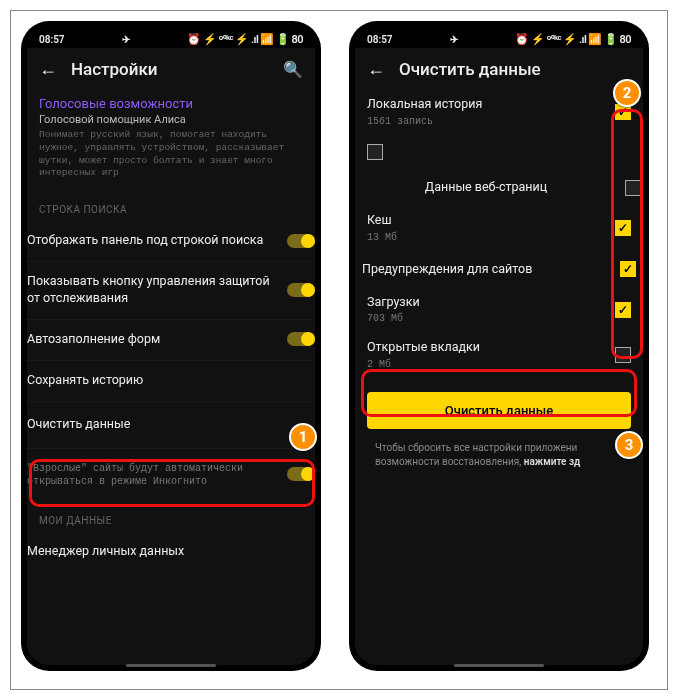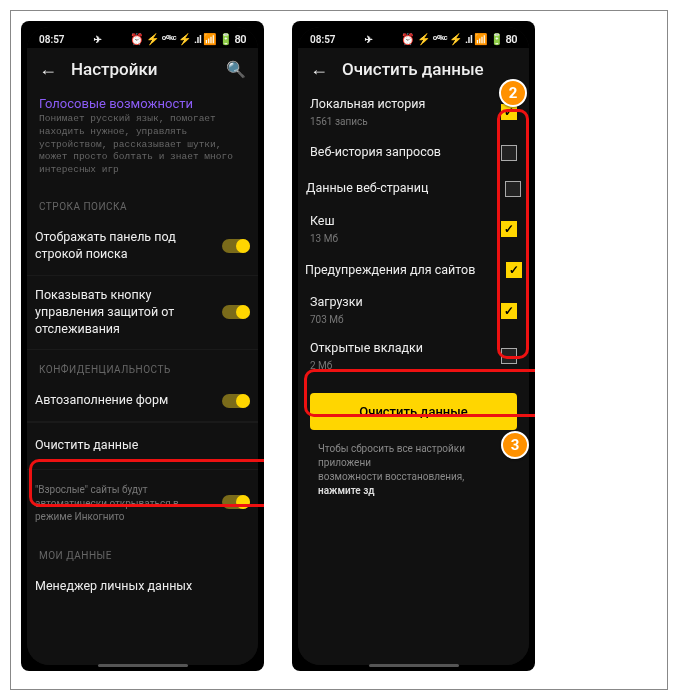--- a/index.html
+++ b/index.html
@@ -14,24 +14,24 @@
     border: 1px solid #888;
     padding: 10px;
     width: 658px;
     height: 680px;
     margin: 10px;
     display: flex;
     gap: 28px;
     background: #fff;
   }
   .phone {
-    width: 243px;
+    width: 300px;
     height: 650px;
     background: #000;
-    border-radius: 8px;
+    border-radius: 28px;
     padding: 6px;
     position: relative;
     overflow: hidden;
   }
   .screen {
     width: 100%;
     height: 100%;
     background: #111;
     border-radius: 22px;
     overflow: hidden;
@@ -64,27 +64,27 @@
   .sec-title {
     font-size: 10px;
     letter-spacing: 0.5px;
     color: #666;
     padding: 14px 12px 6px;
     text-transform: uppercase;
   }
   .row {
     display: flex;
     align-items: center;
-    padding: 11px 8px;
+    padding: 11px 0;
     font-size: 12.5px;
     border-bottom: 1px solid rgba(255,255,255,0.0);
     gap: 10px;
   }
   .row .label { flex:1; line-height:1.35; }
-  .row .sub { color:#777; font-size:10px; margin-top:2px; display:block; }
+  .row .sub { color:#777; font-size:10px; margin-top:2px; display:block;font-family:Liberation Mono, monospace; }
   .divider { height:1px; background:#1a1a1a; margin:0 0; }
   .toggle {
     width: 28px; height: 14px; border-radius: 8px;
     position: relative; flex-shrink:0;
   }
   .toggle::after {
     content:''; position:absolute; width:14px; height:14px; border-radius:50%;
     top:0;
   }
   .toggle.on { background:#7a6b1a; }
@@ -141,39 +141,42 @@
         <span class="icons">⏰ ⚡ ᵒ⁰ᵏᶜ ⚡ .ıl 📶 🔋 80</span>
       </div>
       <div class="appbar">
         <span class="arrow-back">←</span>
         <span class="title">Настройки</span>
         <span class="search-ic">🔍</span>
       </div>
       <div class="content">
         <div class="head-block">
           <div class="t1">Голосовые возможности</div>
+          <div class="t2">Голосовой помощник Алиса</div>
           <div class="desc">Понимает русский язык, помогает находить нужное, управлять устройством, рассказывает шутки, может просто болтать и знает много интересных игр</div>
         </div>
         <div class="sec-title">СТРОКА ПОИСКА</div>
         <div class="row">
           <span class="label">Отображать панель под строкой поиска</span>
           <span class="toggle on"></span>
         </div>
         <div class="divider"></div>
         <div class="row">
           <span class="label">Показывать кнопку управления защитой от отслеживания</span>
           <span class="toggle on"></span>
         </div>
         <div class="divider"></div>
-        <div class="sec-title">КОНФИДЕНЦИАЛЬНОСТЬ</div>
         <div class="row">
           <span class="label">Автозаполнение форм</span>
           <span class="toggle on"></span>
         </div>
         <div class="divider"></div>
+        <div class="row">
+          <span class="label">Сохранять историю</span>
+        </div>
         <div class="divider"></div>
         <div class="row" style="padding-top:14px;padding-bottom:14px;">
           <span class="label">Очистить данные</span>
         </div>
         <div class="divider"></div>
         <div class="row">
           <span class="label">
             <span class="sub">"Взрослые" сайты будут автоматически открываться в режиме Инкогнито</span>
           </span>
           <span class="toggle on"></span>
@@ -204,24 +207,23 @@
         <span class="arrow-back">←</span>
         <span class="title">Очистить данные</span>
       </div>
       <div class="content">
         <div id="clear-list">
             <div class="row" style="padding: 6px 12px;">
               <span class="label"><span>Локальная история</span><span class="sub">1561 запись</span></span>
               <span class="cb checked">✓</span>
             </div>
             <div class="row" style="padding: 9px 12px;">
-              <span class="label"><span>Веб-история запросов</span></span>
               <span class="cb"></span>
             </div>
-            <div class="row" style="padding: 9px 8px;">
+            <div class="row" style="padding: 9px 2px; text-align: center;">
               <span class="label"><span>Данные веб-страниц</span></span>
               <span class="cb"></span>
             </div>
             <div class="row" style="padding: 6px 12px;">
               <span class="label"><span>Кеш</span><span class="sub">13 Мб</span></span>
               <span class="cb checked">✓</span>
             </div>
             <div class="row" style="padding: 9px 7px; justify-content: center;">
               <span class="label"><span>Предупреждения для сайтов</span></span>
               <span class="cb checked">✓</span>

